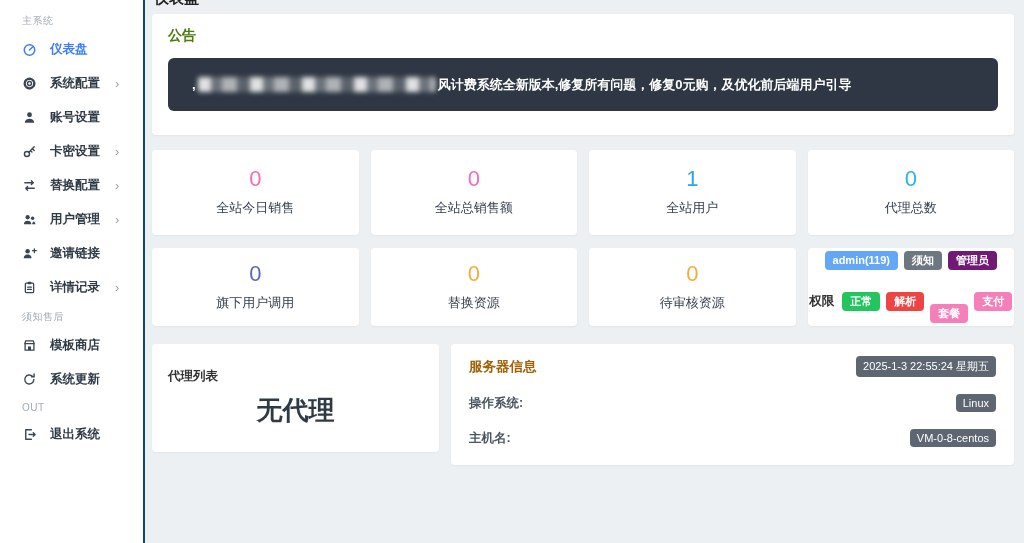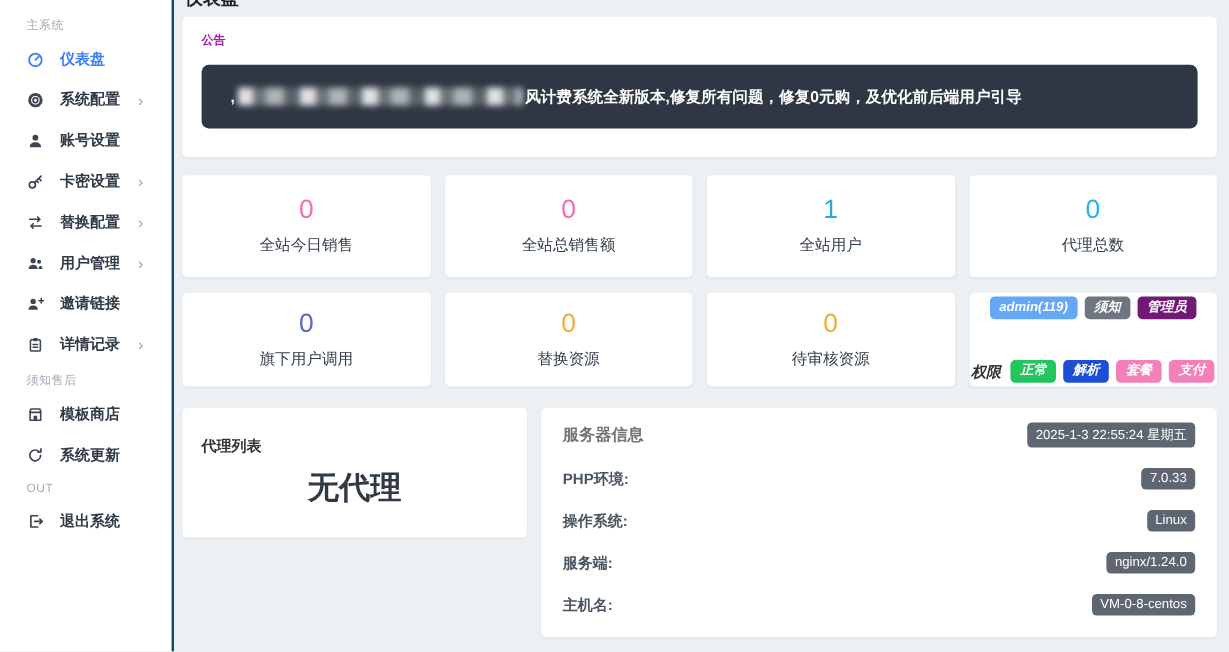--- a/index.html
+++ b/index.html
@@ -29,21 +29,21 @@
   .chev { color:#9aa2ac; font-size:13px; font-weight:400; margin-left:2px; }
 
   
   .main { flex:1; padding:0 10px 0 7px; overflow:hidden; }
   .page-title-clip { height:8px; overflow:hidden; position:relative; }
   .page-title-clip b { position:absolute; top:-11px; left:2px; font-size:15px; color:#222; }
 
   .card { background:#fff; border-radius:4px; box-shadow:0 1px 2px rgba(25,35,50,.05); }
 
   .announce-card { margin-top:6px; padding:13px 16px 24px 16px; }
-  .announce-title { font-size:10px; font-weight:bold; color:#a21caf; }
+  .announce-title { font-size:14px; font-weight:bold; color:#4d7c0f; }
   .announce-banner {
     margin-top:13px; background:#2e3743; border-radius:6px; height:53px;
     display:flex; align-items:center; padding:0 16px 0 24px;
     color:#fff; font-weight:bold; font-size:13px;
   }
   .redacted {
     display:inline-block; width:238px; height:15px; margin:0 2px; vertical-align:-3px;
     border-radius:2px; filter:blur(2.5px);
     background:repeating-linear-gradient(90deg,
       rgba(255,255,255,.85) 0 13px, rgba(255,255,255,.30) 13px 24px,
@@ -52,38 +52,38 @@
 
   .stats-grid {
     margin-top:15px; display:grid; grid-template-columns:repeat(4,1fr);
     grid-template-rows:85px 78px; column-gap:12px; row-gap:13px;
   }
   .stat-card { display:flex; flex-direction:column; align-items:center; justify-content:center; gap:9px; }
   .stat-value { font-size:22px; line-height:22px; }
   .stat-label { font-size:13px; color:#333e4c; }
 
   .account-card { display:flex; flex-direction:column; align-items:center; justify-content:center; gap:10px; }
-  .badge-row { display:flex; align-items:flex-end; gap:6px;font-style:italic; }
+  .badge-row { display:flex; align-items:center; gap:6px; }
   .badge {
     color:#fff; font-size:11px; font-weight:bold; line-height:11px;
     padding:4px 8px; border-radius:4px; white-space:nowrap;
   }
   .perm-label { font-size:12.5px; font-weight:bold; color:#333; margin-right:2px; }
 
   .bottom-grid {
     margin-top:18px; display:grid; grid-template-columns:287px 1fr;
     gap:12px; align-items:start;
   }
   .agents-card { padding:24px 16px 16px; height:108px; }
   .agents-title { font-size:12.5px; font-weight:bold; color:#333; }
   .agents-empty { text-align:center; font-size:26px; font-weight:bold; color:#2f3a46; margin-top:8px; }
 
   .server-card { padding:12px 18px 18px; }
   .server-head { display:flex; align-items:center; justify-content:space-between; }
-  .server-title { font-size:13.5px; font-weight:bold; color:#737373; }
+  .server-title { font-size:13.5px; font-weight:bold; color:#a16207; }
   .dark-badge {
     background:#5d6671; color:#fff; font-size:11px; font-weight:normal;
     padding:3px 7px; border-radius:4px; white-space:nowrap;
   }
   .server-row { display:flex; align-items:center; justify-content:space-between; margin-top:17px; }
   .server-row-label { font-size:12.5px; font-weight:bold; color:#4a5561; }
 </style>
 </head>
 <body>
 
@@ -262,49 +262,41 @@
 
       <div class="card account-card">
         <div class="badge-row">
           <span class="badge" style="background-color: rgb(100, 167, 246);">admin(119)</span>
           <span class="badge" style="background-color: rgb(110, 119, 128);">须知</span>
           <span class="badge" style="background-color: #701a75;">管理员</span>
         </div>
         <div class="badge-row">
           <span class="perm-label">权限</span>
           <span class="badge" style="background-color: rgb(34, 197, 94);">正常</span>
-          <span class="badge" style="background-color: #1d4ed8;">解析</span>
+          <span class="badge" style="background-color: #ef4444;">解析</span>
           <span class="badge" style="background-color: rgb(245, 127, 185); margin-top: 24px;">套餐</span>
           <span class="badge" style="background-color: rgb(245, 127, 185);">支付</span>
         </div>
       </div>
     </section>
 
     <section class="bottom-grid">
       <div class="card agents-card">
         <div class="agents-title">代理列表</div>
         <div class="agents-empty">无代理</div>
       </div>
 
       <div class="card server-card">
         <div class="server-head">
           <span class="server-title">服务器信息</span>
           <span class="dark-badge">2025-1-3 22:55:24 星期五</span>
         </div>
         <div class="server-row">
-          <span class="server-row-label">PHP环境:</span>
-          <span class="dark-badge">7.0.33</span>
-        </div>
-        <div class="server-row">
           <span class="server-row-label">操作系统:</span>
           <span class="dark-badge">Linux</span>
-        </div>
-        <div class="server-row">
-          <span class="server-row-label">服务端:</span>
-          <span class="dark-badge">nginx/1.24.0</span>
         </div>
         <div class="server-row">
           <span class="server-row-label">主机名:</span>
           <span class="dark-badge">VM-0-8-centos</span>
         </div>
       </div>
     </section>
 
   </main>
 </div>

